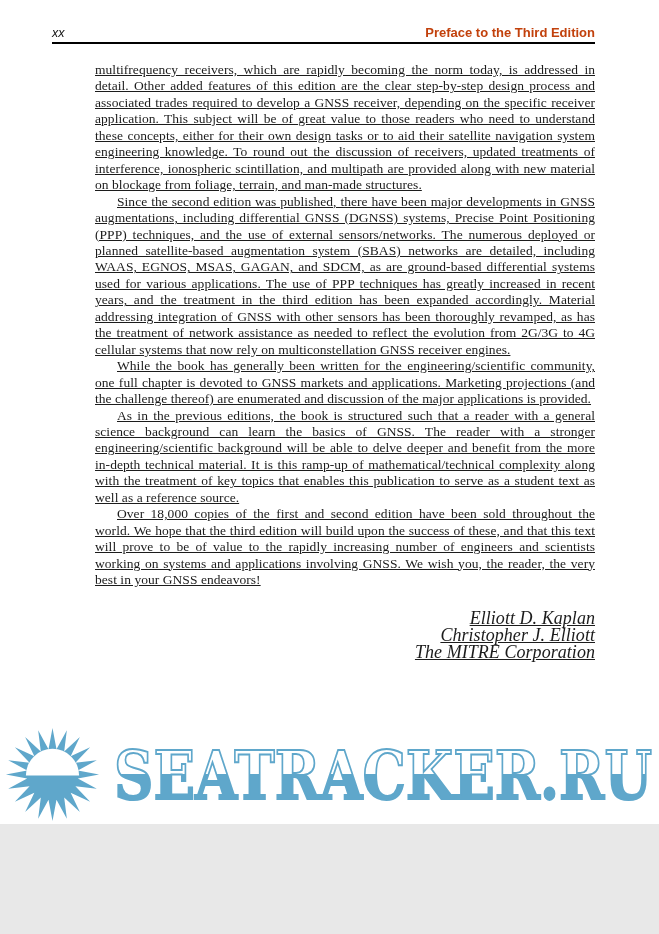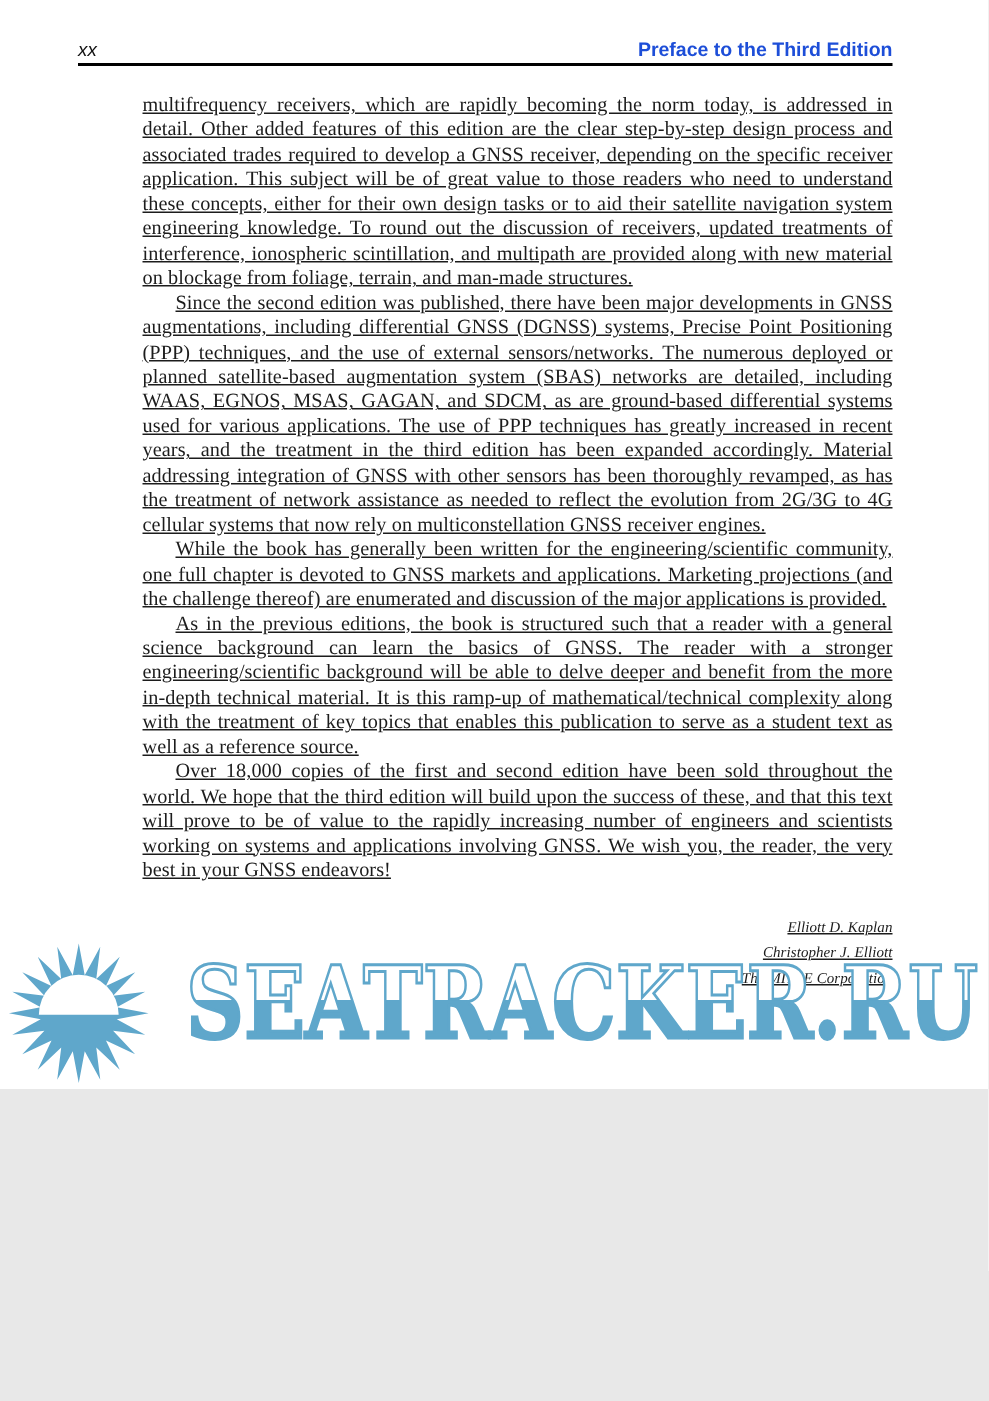--- a/index.html
+++ b/index.html
@@ -1,19 +1,19 @@
 <!DOCTYPE html>
 <html><head>
 <meta charset="utf-8">
 <style>
   html, body { margin: 0; padding: 0; background: #e8e8e8; }
   .page {
     position: relative;
     width: 659px;
-    height: 726px;
+    height: 824px;
     margin: 0 auto;
     background: #ffffff;
     overflow: hidden;
     font-family: "Liberation Serif", serif;
     color: #1c1c1c;
   }
 
   
   .running-header {
     position: absolute;
@@ -25,21 +25,21 @@
   .folio {
     font-family: "Liberation Sans", sans-serif;
     font-style: italic;
     font-size: 12.5px;
     color: #111;
   }
   .running-head {
     font-family: "Liberation Sans", sans-serif;
     font-weight: bold;
     font-size: 13px;
-    color: #1d4ed8;
+    color: #c2410c;
   }
   .header-rule {
     position: absolute;
     top: 42px; left: 52px; right: 64px;
     height: 2px;
     background: #000;
   }
 
   
   .body-text {
@@ -56,32 +56,32 @@
     margin: 0;
     text-indent: 22px;
   }
   .body-text p.no-indent { text-indent: 0; }
 
   
   .signature {
     margin-top: 21px;
     text-align: right;
     font-style: italic;
-    font-size: 10px;
+    font-size: 18px;
     line-height: 17.4px;
   }
 
   
   .watermark {
     position: absolute;
     left: 2px; right: 4px; bottom: 2px;
     height: 96px;
     display: flex;
-    align-items: flex-start;
-    gap: 18px;
+    align-items: center;
+    gap: 8px;
   }
   .sun-svg { width: 101px; height: 95px; flex: 0 0 auto; }
   .wm-text-svg { flex: 1 1 auto; height: 78px; min-width: 0; }
   .wm-text {
     font-family: "DejaVu Serif", serif;
     font-weight: bold;
     font-size: 67px;
   }
 </style>
 </head>

